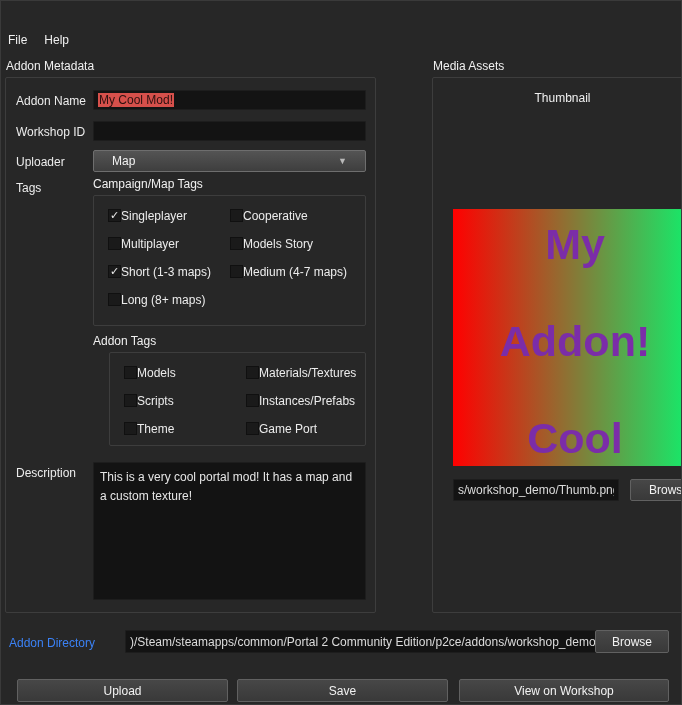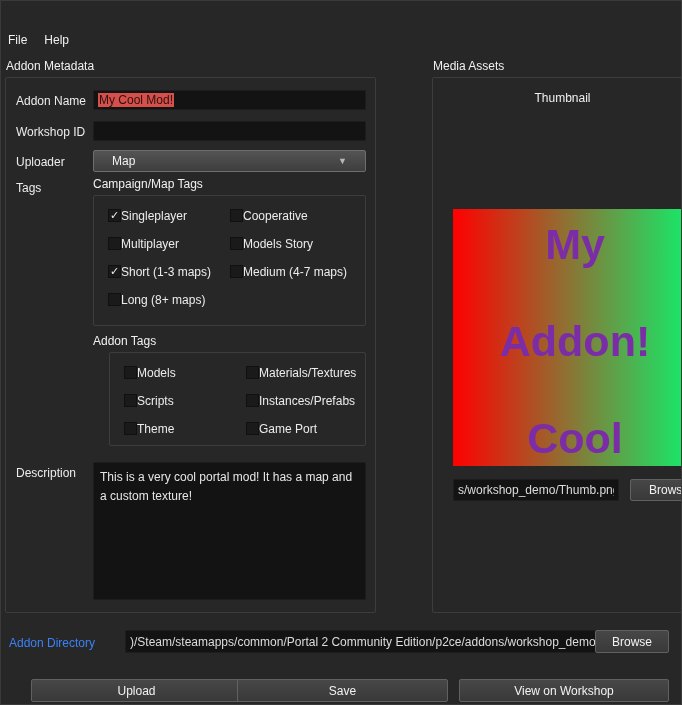--- a/index.html
+++ b/index.html
@@ -86,21 +86,21 @@
   .btn { background:linear-gradient(180deg,#474747,#393939); border:1px solid #616161;
          border-radius:2px; color:#f2f2f2; display:flex; align-items:center;
          justify-content:center; font-size:12px; cursor:default; }
   .thumb-browse { position:absolute; left:197px; top:401px; width:78px; height:22px; }
 
   
   .dir-label { position:absolute; left:8px; top:635px; color:#3b82f6; }
   .dir-input { position:absolute; left:105px; top:629px; width:480px; height:23px;margin-left:19px; }
   .dir-browse { position:absolute; left:594px; top:629px; width:74px; height:23px; }
   .footer-btn { position:absolute; top:678px; height:23px; }
-  .btn-upload { left:30px;  width:211px; }
+  .btn-upload { left:16px;  width:211px; }
   .btn-save   { left:236px; width:211px; }
   .btn-view   { left:458px; width:210px; }
 </style>
 </head>
 <body>
 
 <div class="window">
 
 
   <nav class="menubar">

